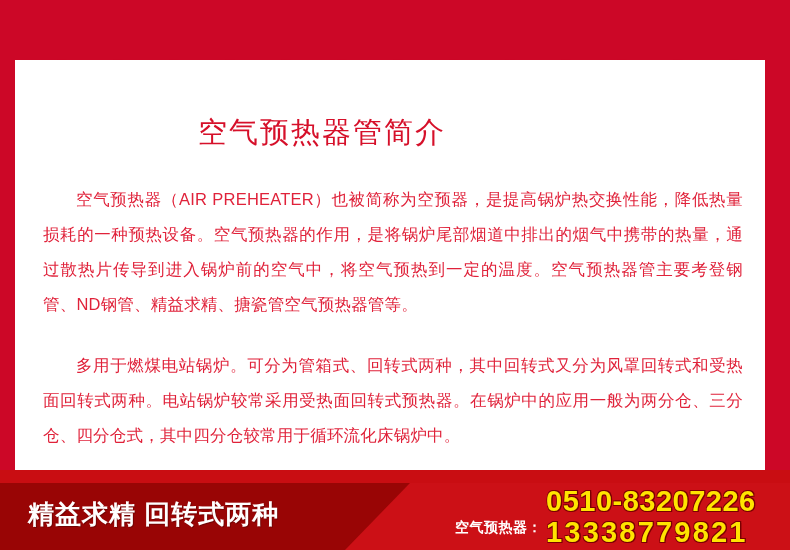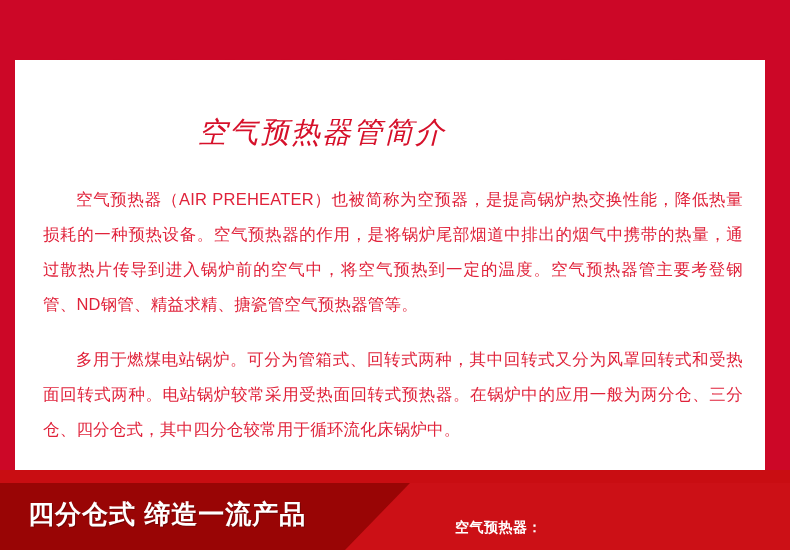--- a/index.html
+++ b/index.html
@@ -35,38 +35,37 @@
 
   .page-title{
     position:absolute; left:0; top:55px; width:614px;
     text-align:center;
     font-size:29px;
     font-weight:400;
     color:#d6102a;
     letter-spacing:2px;
     line-height:1.2;
     white-space:nowrap;
-    font-style:italic;
   }
 
   .body-copy{
     position:absolute;
     left:28px; top:122px;
     width:700px;
   }
   .para{
     color:#e0223a;
     font-size:16.5px;
     line-height:35px;
     text-align:justify;
     text-justify:inter-ideograph;
     text-indent:2em;
     letter-spacing:0.2px;
   }
-  .para + .para{ margin-top:20px; }
+  .para + .para{ margin-top:26px; }
 
   
   .strip{
     position:absolute; left:0; top:470px; width:790px; height:13px;
     background:#c90d12;
   }
 
   
   .footer{
     position:absolute; left:0; top:483px; width:790px; height:67px;
@@ -154,19 +153,23 @@
       <p class="para">多用于燃煤电站锅炉。可分为管箱式、回转式两种，其中回转式又分为风罩回转式和受热面回转式两种。电站锅炉较常采用受热面回转式预热器。在锅炉中的应用一般为两分仓、三分仓、四分仓式，其中四分仓较常用于循环流化床锅炉中。</p>
     </div>
 
   </div>
 
   <div class="strip"></div>
 
   <div class="footer">
     <div class="footer-bright"></div>
 
-    <div class="slogan">四分仓式 缔造一流产品</div>
+    <div class="slogan">精益求精 回转式两种</div>
 
     <div class="hotline-label">空气预热器：</div>
 
+    <div class="phones">
+      <div class="phone phone-1">0510-83207226</div>
+      <div class="phone phone-2">13338779821</div>
+    </div>
   </div>
 
 </div>
 
 </body></html>

